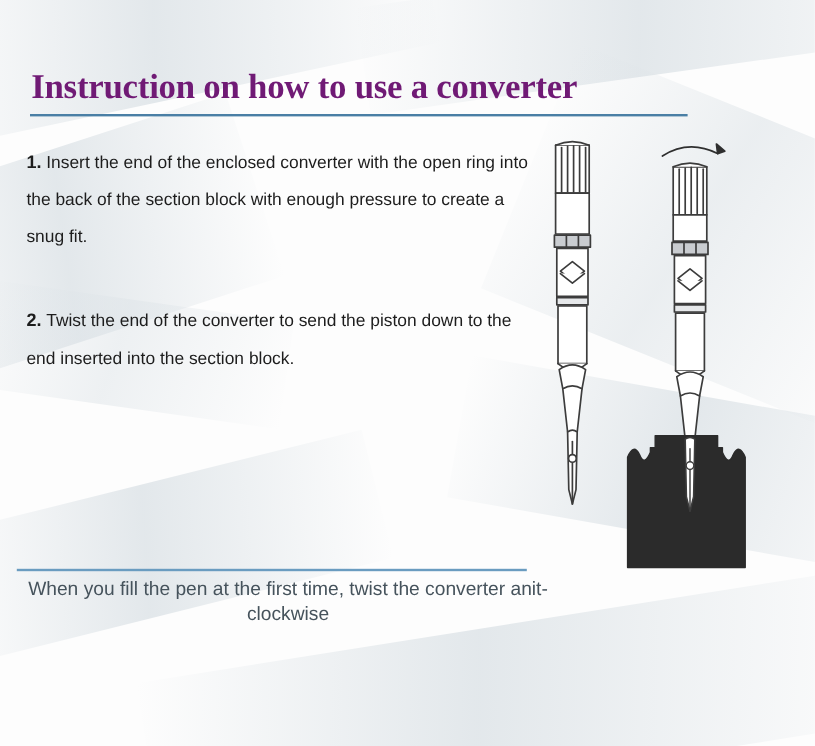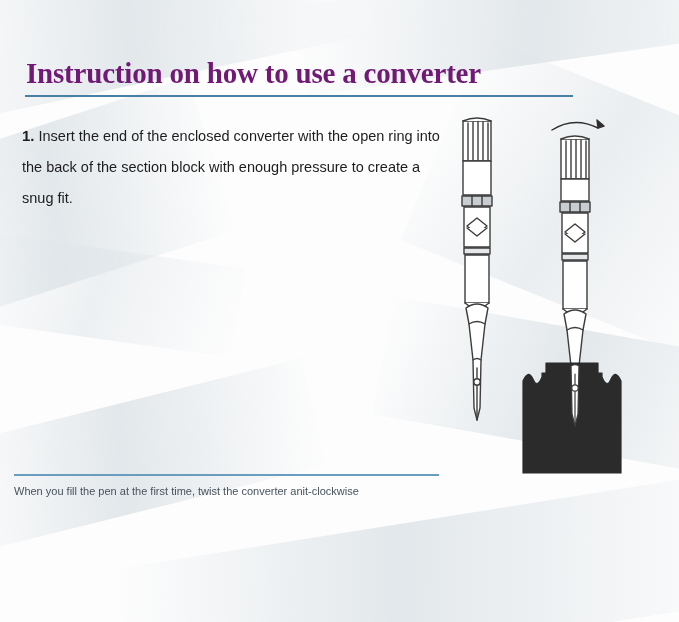--- a/index.html
+++ b/index.html
@@ -82,22 +82,23 @@
     width: 425px;
     height: 2px;
     background: #6a9cc0;
   }
   #footer {
     position: absolute;
     left: 14px;
     top: 481px;
     width: 452px;
     color: #46535c;
-    font-size: 11px;
+    font-size: 16px;
     line-height: 21px;
+    text-align: center;
   }
 
   #art {
     position: absolute;
     left: 430px;
     top: 110px;
     width: 240px;
     height: 380px;
   }
 </style>
@@ -114,20 +115,23 @@
   <div class="streak s6"></div>
   <div class="streak s7"></div>
   <div class="streak s8"></div>
 
   <div id="title">Instruction on how to use a converter</div>
   <div id="title-rule"></div>
 
   <div class="step" id="step1">
     <span class="num">1.</span><span class="txt">Insert the end of the enclosed converter with the open ring into the back of the section block with enough pressure to create a snug fit.</span>
   </div>
+  <div class="step" id="step2">
+    <span class="num">2.</span><span class="txt">Twist the end of the converter to send the piston down to the end inserted into the section block.</span>
+  </div>
 
   <div id="footer-rule"></div>
   <div id="footer">
     <div>When you fill the pen at the first time, twist the converter anit-clockwise</div>
   </div>
 
   <svg id="art" viewBox="0 0 240 380">
     <g fill="none" stroke="#3c3c3c" stroke-width="1.4" stroke-linejoin="round" stroke-linecap="round">
 
       <g>

